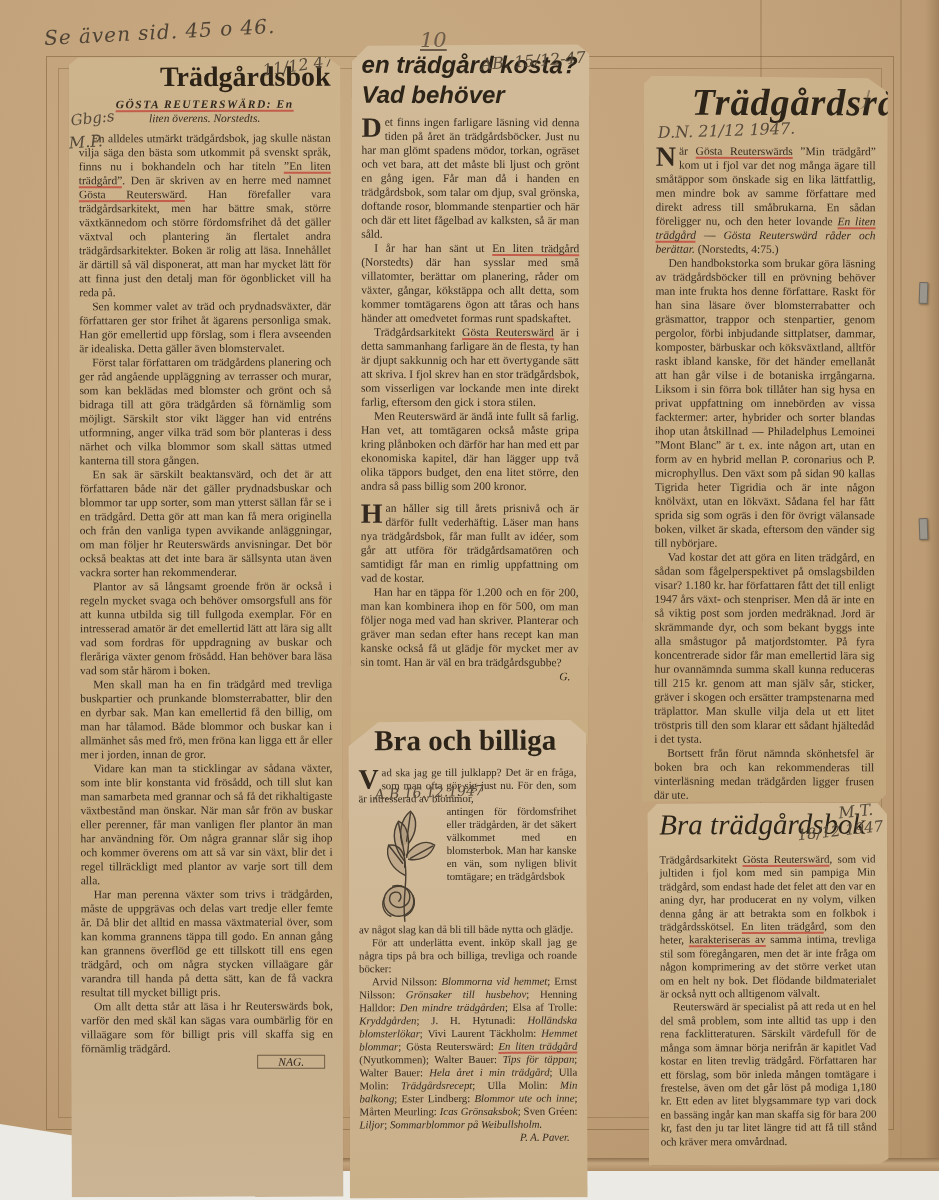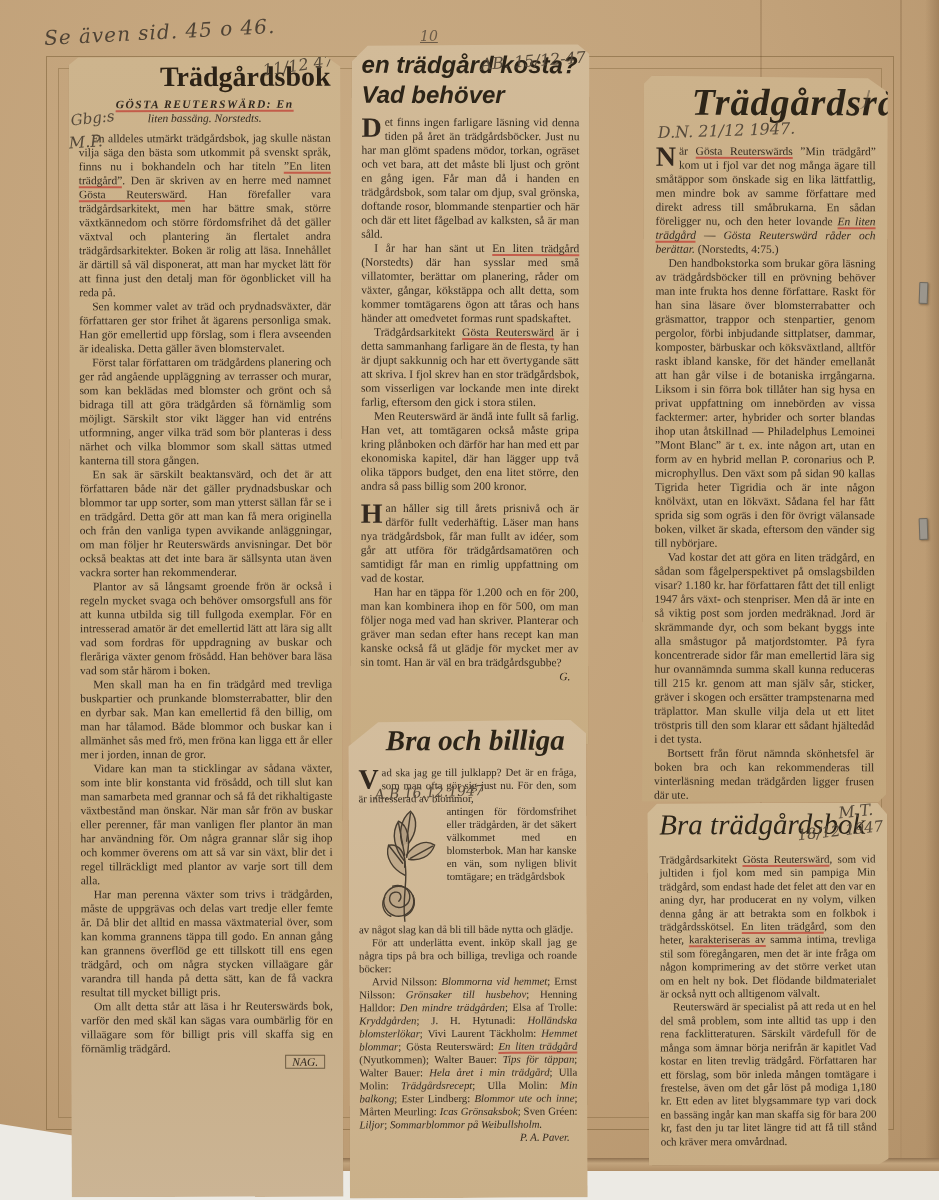--- a/index.html
+++ b/index.html
@@ -15,21 +15,21 @@
   .corner-wedge{position:absolute;left:-34px;top:1128px;width:110px;height:110px;
         background:#eceae4;transform:rotate(9deg);z-index:1;}
   .frame{position:absolute;border:1px solid rgba(122,94,55,.55);z-index:1;}
   .frame.outer{left:46px;top:56px;width:846px;height:1072px;}
   .frame.inner{left:58px;top:68px;width:822px;height:1048px;border-color:rgba(122,94,55,.4);}
   .crease{position:absolute;top:0;width:2px;height:1158px;z-index:1;
         background:linear-gradient(180deg,rgba(90,60,30,.18),rgba(90,60,30,.05));}
   
   .hand{position:absolute;font-family:"DejaVu Serif",serif;font-style:italic;color:#4f4335;z-index:3;}
   .margin-note{left:44px;top:20px;font-size:20px;transform:rotate(-3deg);letter-spacing:1px;}
-  .page-num{left:420px;top:28px;font-size:14px;color:#6b5b48;text-decoration:underline;}
+  .page-num{left:420px;top:28px;font-size:21px;color:#6b5b48;text-decoration:underline;}
   .pencil-mark{position:absolute;left:852px;top:88px;width:14px;height:22px;z-index:3;
         border-right:2px solid rgba(80,70,58,.5);border-radius:0 0 10px 0;transform:rotate(14deg);}
   
   .clip{position:absolute;z-index:2;box-shadow:0 1px 4px rgba(60,40,15,.4);
         font-size:11.5px;line-height:14px;text-align:justify;}
   .clip p{margin:0;text-indent:13px;}
   .clip p.noindent{text-indent:0;}
   .ru{border-bottom:2px solid rgba(193,70,58,.8);}
   .it{font-style:italic;}
   .dropcap{float:left;font-size:28px;line-height:23px;padding:1px 3px 0 0;font-weight:bold;text-indent:0;}
@@ -49,41 +49,41 @@
       clip-path:polygon(0 18px,16px 2px,calc(100% - 12px) 0,100% 10px,100% 100%,0 100%);}
   .c2 .title{font-family:"Liberation Sans",sans-serif;font-style:italic;font-weight:bold;
       font-size:24px;line-height:30px;text-indent:0;text-align:left;color:#2c2418;}
   .c2 .body{margin-top:5px;}
   .gap{height:8px;}
   
   .c3{left:349px;top:720px;width:238px;height:478px;padding:4px 10px;box-sizing:border-box;
       font-size:10.8px;line-height:13px;
       background:linear-gradient(180deg,#d3bd9d 0%,#cab089 100%);transform:rotate(-.2deg);
       clip-path:polygon(0 26px,30px 2px,calc(100% - 16px) 0,100% 14px,100% 100%,0 100%);}
-  .c3 .title{font-size:29px;font-weight:bold;font-style:italic;line-height:32px;text-indent:0;
-      text-align:center;padding-left:16px;color:#2c2418;}
+  .c3 .title{font-size:29px;font-weight:bold;line-height:32px;text-indent:0;
+      text-align:left;padding-left:16px;color:#2c2418;}
   .c3 .body{margin-top:4px;}
   .flower-row{display:flex;}
   .flower{width:88px;flex:0 0 88px;display:flex;align-items:center;justify-content:center;}
   .flower-text{flex:1;text-align:justify;}
   
   .c4{left:643px;top:76px;width:244px;height:726px;padding:4px 12px;box-sizing:border-box;
       background:linear-gradient(180deg,#ccb28b 0%,#c3a77d 100%);transform:rotate(.15deg);
       clip-path:polygon(0 8px,8px 0,calc(100% - 20px) 2px,100% 16px,100% calc(100% - 8px),calc(100% - 8px) 100%,0 100%);}
   .c4 .title{font-size:38px;font-weight:bold;font-style:italic;line-height:44px;text-indent:0;
       text-align:left;color:#2c2418;letter-spacing:1px;margin-left:36px;}
   .c4 .body{margin-top:20px;}
   
   .c5{left:648px;top:803px;width:240px;height:362px;padding:6px 12px;box-sizing:border-box;
       font-size:11px;line-height:13.4px;
       background:linear-gradient(180deg,#d0b994 0%,#c7ac84 100%);transform:rotate(-.25deg);
       clip-path:polygon(0 10px,10px 0,calc(100% - 10px) 0,100% 12px,100% calc(100% - 6px),calc(100% - 10px) 100%,0 100%);}
   .c5 .title{font-size:29px;font-weight:normal;font-style:italic;line-height:30px;text-indent:0;color:#2c2418;}
   .c5 .body{margin-top:14px;}
-  .boxed{border:1px solid rgba(70,55,35,.7);padding:0 6px;}
+  .boxed{border:1px solid rgba(70,55,35,.7);padding:0 20px;}
   .staple{position:absolute;width:7px;height:20px;background:#9b968d;border:1px solid #6f6a60;
       border-radius:1px;z-index:3;box-shadow:1px 1px 2px rgba(60,40,20,.4);}
 </style>
 </head>
 <body>
 
 <div class="scan">
   <div class="page"></div>
   <div class="page-edge"></div>
   <div class="frame outer"></div>
@@ -95,21 +95,21 @@
   <div class="hand margin-note">Se även sid. 45 o 46.</div>
   <div class="hand page-num">10</div>
   <div class="pencil-mark"></div>
 
   <div class="clip c1">
     <span class="hnote" style="right:6px;top:2px;font-size:16px;transform:rotate(-8deg)">11/12 47</span>
     <span class="hnote" style="left:2px;top:54px;font-size:15px;transform:rotate(-6deg)">Gbg:s</span>
     <span class="hnote" style="left:0px;top:78px;font-size:16px;transform:rotate(-4deg)">M.P.</span>
     <p class="title">Trädgårdsbok</p>
     <p class="byline"><span class="l1 ru">GÖSTA REUTERSWÄRD: En</span><br>
-      <span>liten bassäng.  Norstedts.</span></p>
+      <span>liten överens.  Norstedts.</span></p>
     <div class="body">
       <p><span>En alldeles utmärkt trädgårdsbok, jag skulle nästan vilja säga den bästa som utkommit på svenskt språk, finns nu i bokhandeln och har titeln </span><span class="ru">”En liten trädgård”</span><span>. Den är skriven av en herre med namnet </span><span class="ru">Gösta Reuterswärd</span><span>. Han förefaller vara trädgårdsarkitekt, men har bättre smak, större växtkännedom och större fördomsfrihet då det gäller växtval och plantering än flertalet andra trädgårdsarkitekter. Boken är rolig att läsa. Innehållet är därtill så väl disponerat, att man har mycket lätt för att finna just den detalj man för ögonblicket vill ha reda på.</span></p>
       <p>Sen kommer valet av träd och prydnadsväxter, där författaren ger stor frihet åt ägarens personliga smak. Han gör emellertid upp förslag, som i flera avseenden är idealiska. Detta gäller även blomstervalet.</p>
       <p>Först talar författaren om trädgårdens planering och ger råd angående uppläggning av terrasser och murar, som kan beklädas med blomster och grönt och så bidraga till att göra trädgården så förnämlig som möjligt. Särskilt stor vikt lägger han vid entréns utformning, anger vilka träd som bör planteras i dess närhet och vilka blommor som skall sättas utmed kanterna till stora gången.</p>
       <p>En sak är särskilt beaktansvärd, och det är att författaren både när det gäller prydnadsbuskar och blommor tar upp sorter, som man ytterst sällan får se i en trädgård. Detta gör att man kan få mera originella och från den vanliga typen avvikande anläggningar, om man följer hr Reuterswärds anvisningar. Det bör också beaktas att det inte bara är sällsynta utan även vackra sorter han rekommenderar.</p>
       <p>Plantor av så långsamt groende frön är också i regeln mycket svaga och behöver omsorgsfull ans för att kunna utbilda sig till fullgoda exemplar. För en intresserad amatör är det emellertid lätt att lära sig allt vad som fordras för uppdragning av buskar och fleråriga växter genom frösådd. Han behöver bara läsa vad som står härom i boken.</p>
       <p>Men skall man ha en fin trädgård med trevliga buskpartier och prunkande blomsterrabatter, blir den en dyrbar sak. Man kan emellertid få den billig, om man har tålamod. Både blommor och buskar kan i allmänhet sås med frö, men fröna kan ligga ett år eller mer i jorden, innan de gror.</p>
       <p>Vidare kan man ta sticklingar av sådana växter, som inte blir konstanta vid frösådd, och till slut kan man samarbeta med grannar och så få det rikhaltigaste växtbestånd man önskar. När man sår frön av buskar eller perenner, får man vanligen fler plantor än man har användning för. Om några grannar slår sig ihop och kommer överens om att så var sin växt, blir det i regel tillräckligt med plantor av varje sort till dem alla.</p>
       <p>Har man perenna växter som trivs i trädgården, måste de uppgrävas och delas vart tredje eller femte år. Då blir det alltid en massa växtmaterial över, som kan komma grannens täppa till godo. En annan gång kan grannens överflöd ge ett tillskott till ens egen trädgård, och om några stycken villaägare går varandra till handa på detta sätt, kan de få vackra resultat till mycket billigt pris.</p>
       <p>Om allt detta står att läsa i hr Reuterswärds bok, varför den med skäl kan sägas vara oumbärlig för en villaägare som för billigt pris vill skaffa sig en förnämlig trädgård.</p>

